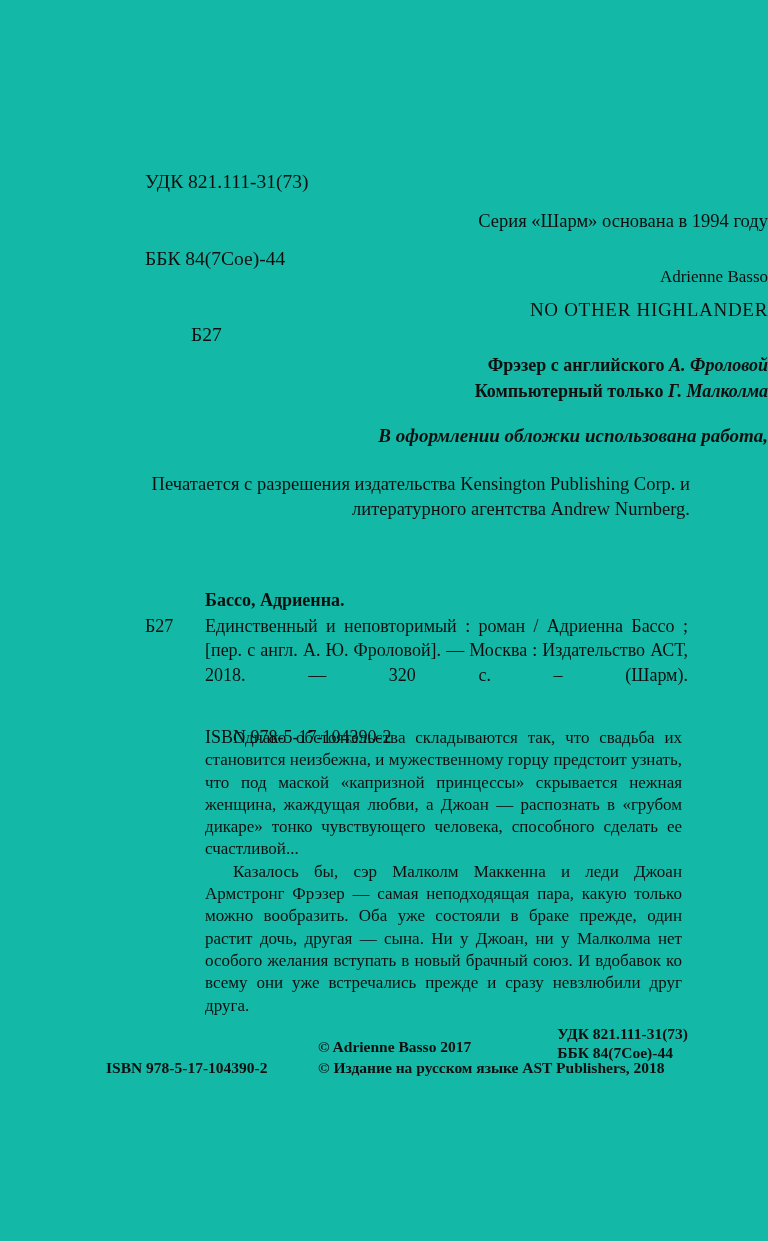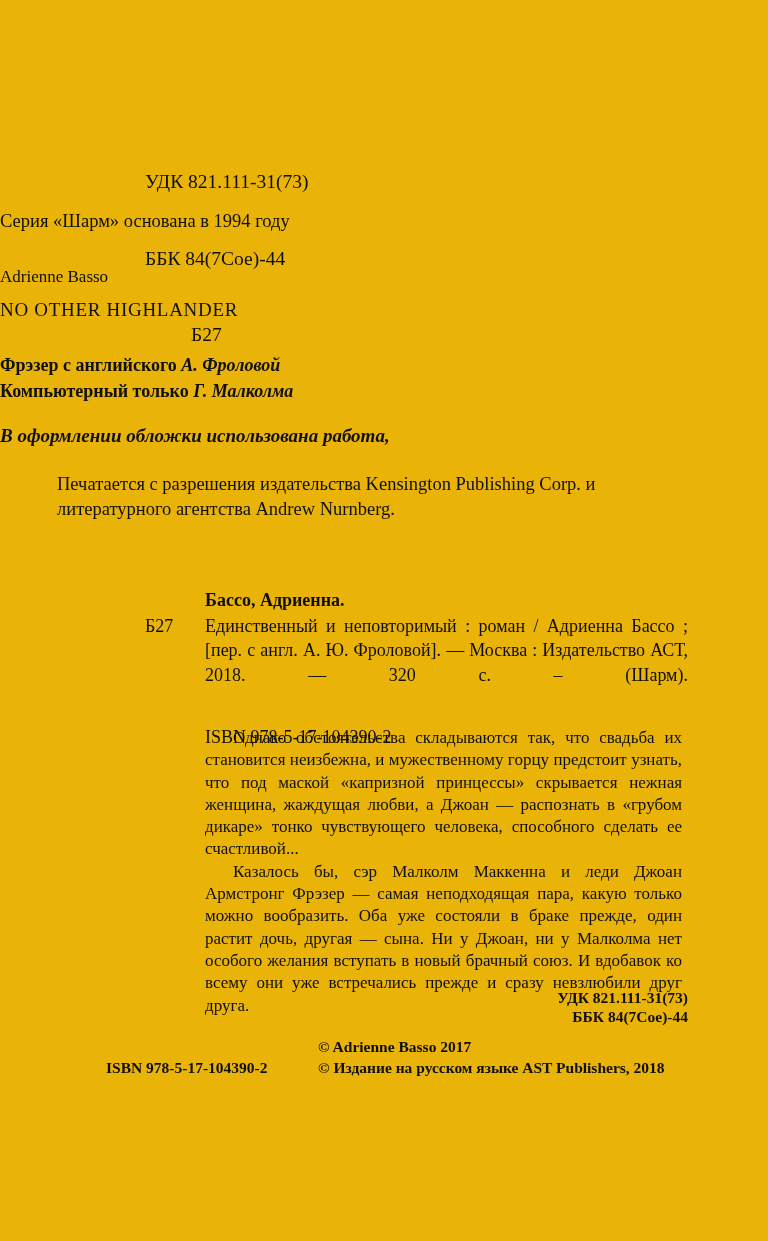--- a/index.html
+++ b/index.html
@@ -13,21 +13,21 @@
     height: 1241px;
     position: relative;
     font-family: "Liberation Serif", "DejaVu Serif", serif;
     color: #100f0f;
     -webkit-font-smoothing: antialiased;
   }
 
   .page {
     position: absolute;
     inset: 0;
-    background: #eab308;
+    background: #14b8a6;
   }
 
   
   .codes {
     position: absolute;
     left: 145px;
     top: 118px;
     font-size: 19.5px;
     line-height: 25.5px;
     white-space: pre;
@@ -37,21 +37,21 @@
     display: block;
     padding-left: 46px;
   }
 
   
   .front {
     position: absolute;
     left: 0;
     right: 0;
     top: 209px;
-    text-align: left;
+    text-align: right;
   }
   .series-line {
     font-size: 18.5px;
     line-height: 24px;
   }
   .author-orig {
     font-size: 17px;
     line-height: 22px;
     margin-top: 33px;
   }
@@ -135,22 +135,22 @@
   }
   .annotation p {
     margin: 0;
     text-indent: 28px;
   }
 
   
   .codes-bottom {
     position: absolute;
     right: 80px;
-    top: 968px;
-    text-align: right;
+    top: 1004px;
+    text-align: left;
     font-weight: bold;
     font-size: 15.5px;
     line-height: 19.5px;
     white-space: pre;
   }
 
   
   .footer {
     position: absolute;
     left: 0;

